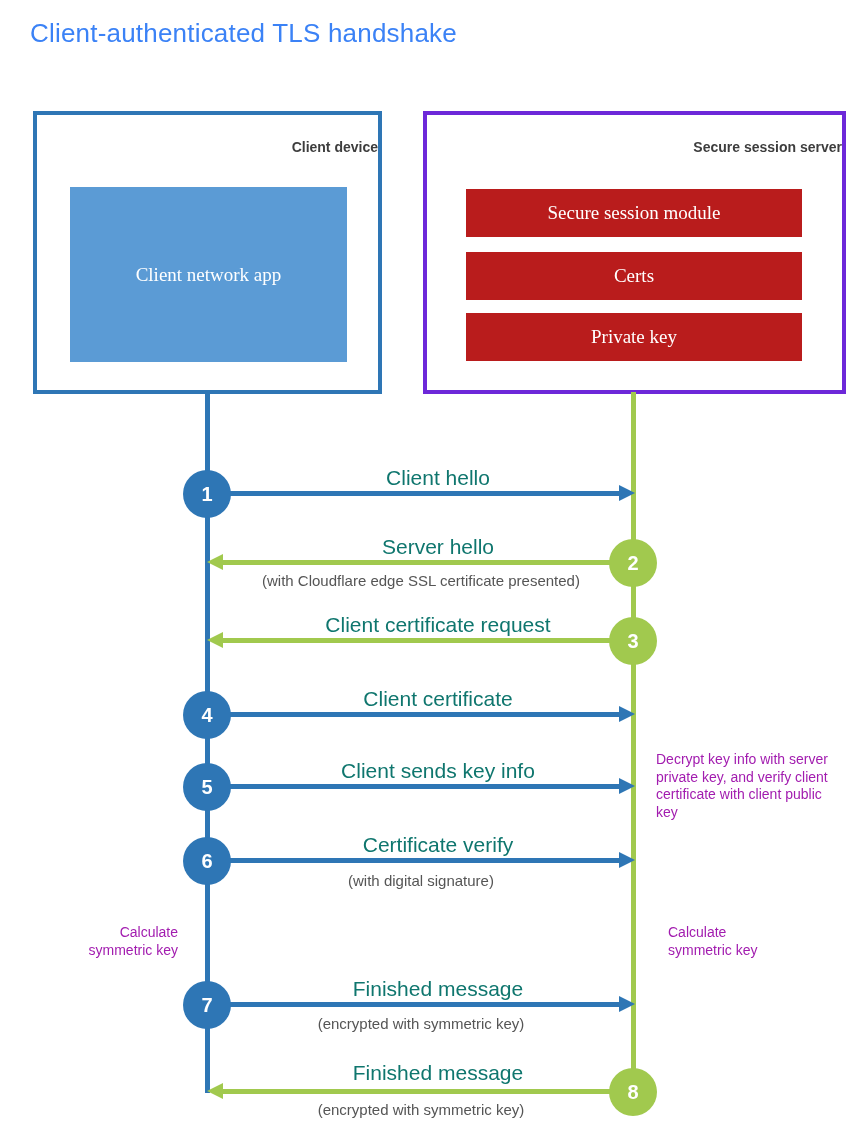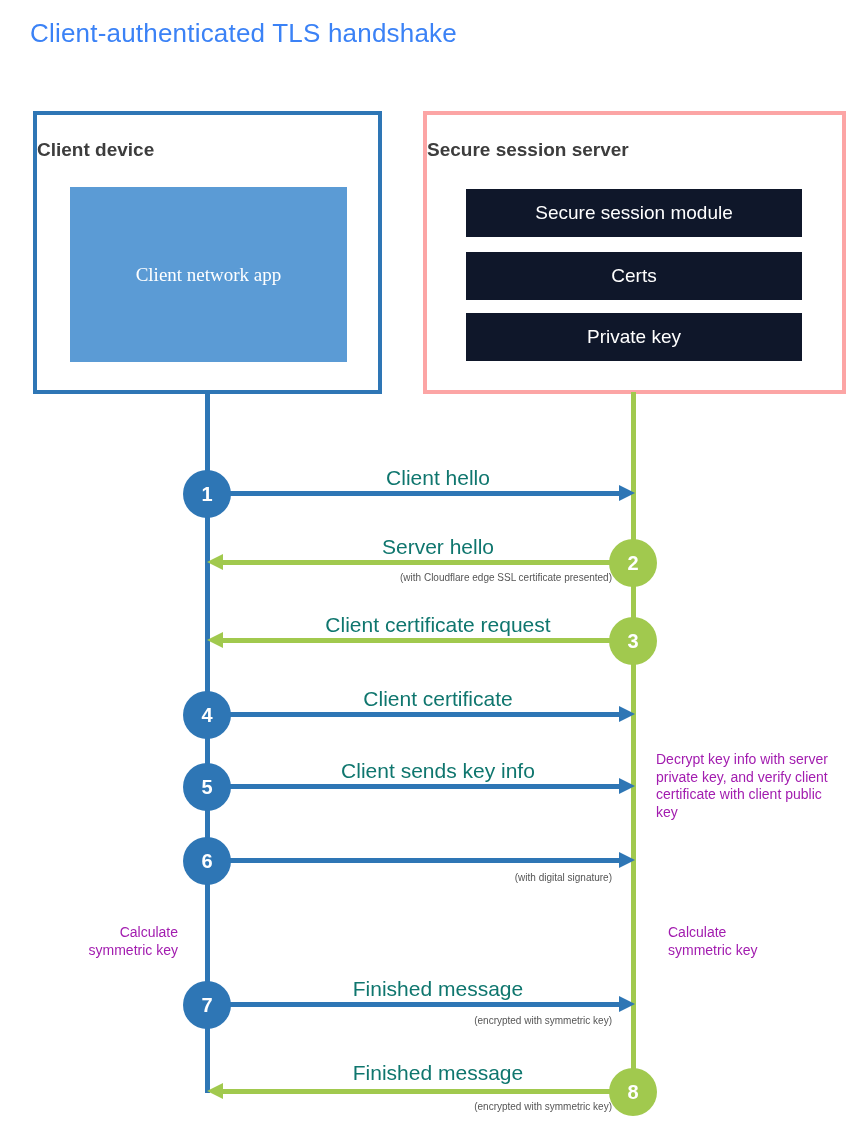--- a/index.html
+++ b/index.html
@@ -29,29 +29,29 @@
     background: #ffffff;
   }
   .client-box {
     left: 33px;
     width: 349px;
     border: 4px solid #2e76b5;
   }
   .server-box {
     left: 423px;
     width: 423px;
-    border: 4px solid #fca5a5;
+    border: 4px solid #6d28d9;
   }
   .actor-heading {
     position: absolute;
     left: 0;
     top: 24px;
     width: 100%;
-    text-align: left;
-    font-size: 19px;
+    text-align: right;
+    font-size: 14px;
     font-weight: bold;
     color: #3d3d3d;
   }
   .client-app {
     position: absolute;
     left: 33px;
     top: 72px;
     width: 277px;
     height: 175px;
     background: #5b9bd5;
@@ -61,26 +61,27 @@
     align-items: center;
     justify-content: center;
     text-align: center;
   }
   .client-app span { display: block; width: 160px; line-height: 26px; font-family: Liberation Serif, serif; }
   .server-bar {
     position: absolute;
     left: 39px;
     width: 336px;
     height: 48px;
-    background: #0f172a;
+    background: #b91c1c;
     color: #ffffff;
     font-size: 19px;
     display: flex;
     align-items: center;
     justify-content: center;
+    font-family: Liberation Serif, serif;
   }
   .bar-1 { top: 74px; }
   .bar-2 { top: 137px; }
   .bar-3 { top: 198px; }
   
   .lifeline { position: absolute; width: 5px; z-index: 1; }
   .lifeline.blue  { left: 205px; top: 392px; height: 701px; background: #2e76b5; }
   .lifeline.green { left: 631px; top: 392px; height: 700px; background: #a1c94e; }
   
   .arrow { position: absolute; height: 5px; width: 412px; z-index: 2; }
@@ -126,22 +127,22 @@
     width: 382px;
     text-align: center;
     font-size: 21px;
     color: #0f766e;
     z-index: 2;
   }
   .msg-sub {
     position: absolute;
     left: 230px;
     width: 382px;
-    text-align: right;
-    font-size: 10px;
+    text-align: center;
+    font-size: 15px;
     color: #555555;
     z-index: 2;
   }
   
   .note {
     position: absolute;
     font-size: 14px;
     color: #a21caf;
     line-height: 17.5px;
   }
@@ -197,20 +198,21 @@
   <div class="circle blue" style="top:691px">
     <span>4</span>
   </div>
 
   <div class="msg-label" style="top:759px">Client sends key info</div>
   <div class="arrow blue" style="top:784px"></div>
   <div class="circle blue" style="top:763px">
     <span>5</span>
   </div>
 
+  <div class="msg-label" style="top:833px">Certificate verify</div>
   <div class="arrow blue" style="top:858px"></div>
   <div class="msg-sub" style="top:872px">(with digital signature)</div>
   <div class="circle blue" style="top:837px">
     <span>6</span>
   </div>
 
   <div class="msg-label" style="top:977px">Finished message</div>
   <div class="arrow blue" style="top:1002px"></div>
   <div class="msg-sub" style="top:1015px">(encrypted with symmetric key)</div>
   <div class="circle blue" style="top:981px">

